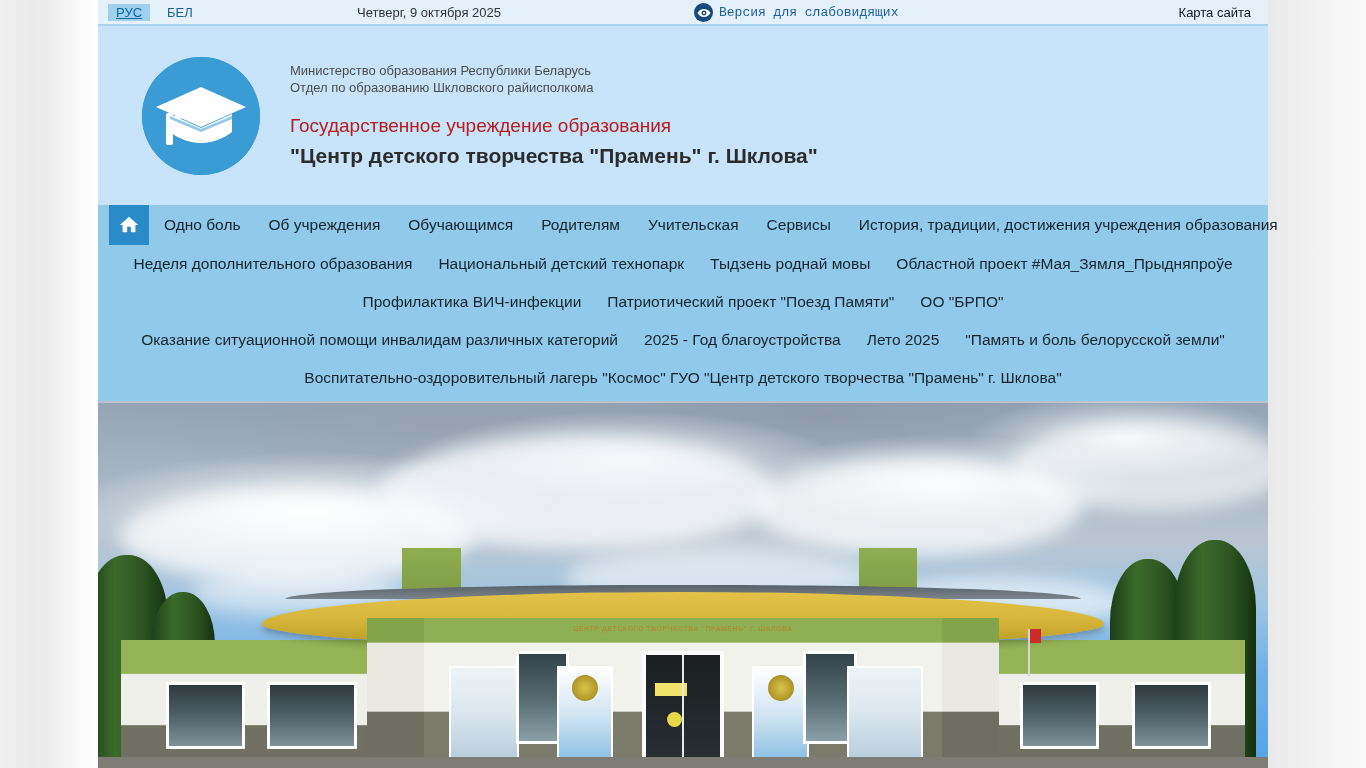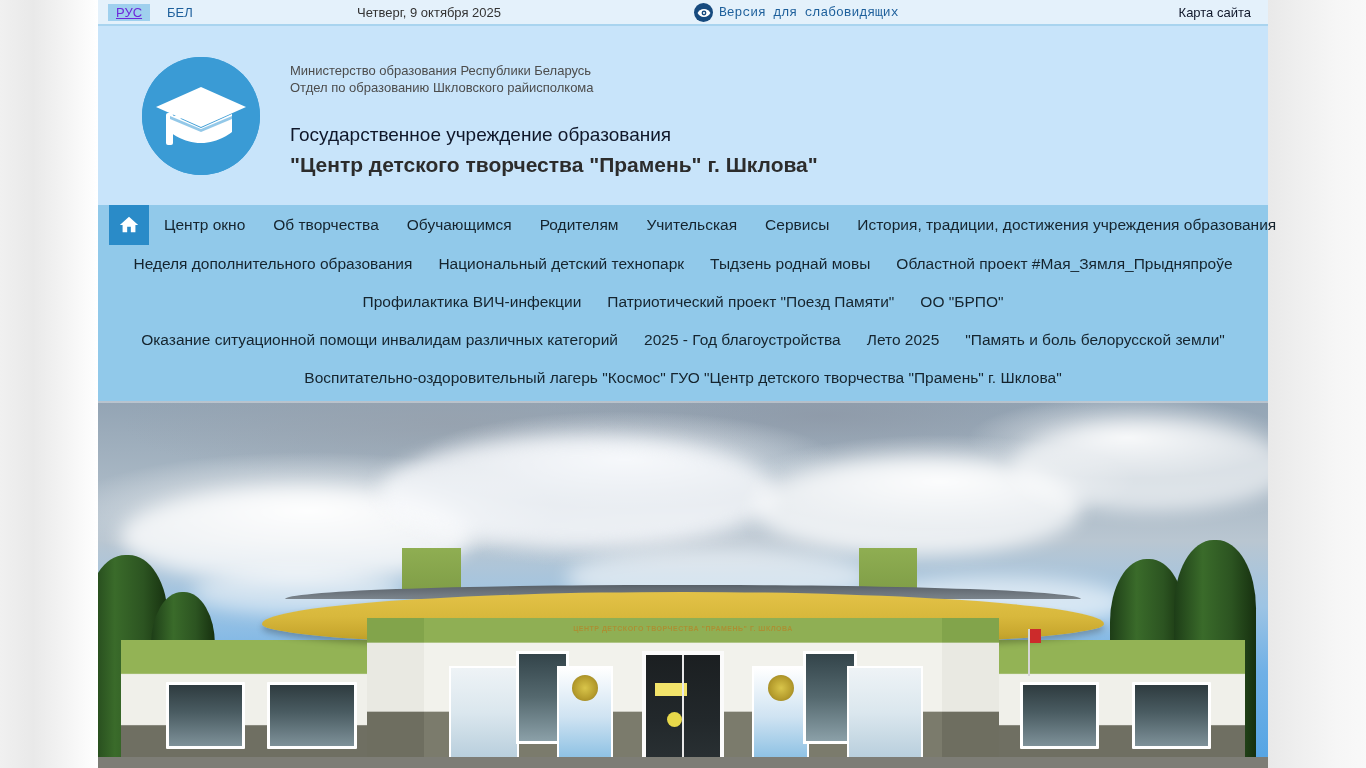--- a/index.html
+++ b/index.html
@@ -56,21 +56,21 @@
   }
   .lang-item {
     padding: 1px 8px;
     font-size: 13px;
     color: #1d5f9b;
     text-decoration: none;
     cursor: pointer;
   }
   .lang-item.active {
     background: #9fd0ee;
-    color: #6d28d9;
+    color: #0369a1;
     text-decoration: underline;
   }
   .topbar-date {
     position: absolute;
     left: 259px; top: 5px;
     font-size: 13px;
     color: #333333;
     white-space: nowrap;
     text-align: right;
   }
@@ -126,23 +126,23 @@
     top: 36px;
     width: 900px;
   }
   .min-line {
     font-size: 13px;
     color: #4c4c4c;
     line-height: 17px;
     white-space: nowrap;
   }
   .org-line {
-    margin-top: 26px;
+    margin-top: 17px;
     font-size: 19px;
-    color: #0f172a;
+    color: #b91c1c;
     line-height: 25px;
     white-space: nowrap;
   }
   .org-name {
     margin-top: 4px;
     font-size: 21px;
     font-weight: bold;
     color: #2c2c2c;
     line-height: 27px;
     white-space: nowrap;
@@ -474,22 +474,22 @@
     </div>
 
     <nav class="nav">
 
       <div class="nav-row first">
         <a class="home-btn" href="#">
           <svg width="22" height="22" viewBox="0 0 24 24" aria-hidden="true">
             <path d="M12 3 L22 12 h-3 v8 h-5 v-6 h-4 v6 H5 v-8 H2 Z" fill="#ffffff"></path>
           </svg>
         </a>
-        <a class="nav-link" href="#">Центр окно</a>
-        <a class="nav-link" href="#">Об творчества</a>
+        <a class="nav-link" href="#">Одно боль</a>
+        <a class="nav-link" href="#">Об учреждения</a>
         <a class="nav-link" href="#">Обучающимся</a>
         <a class="nav-link" href="#">Родителям</a>
         <a class="nav-link" href="#">Учительская</a>
         <a class="nav-link" href="#">Сервисы</a>
         <a class="nav-link" href="#">История, традиции, достижения учреждения образования</a>
       </div>
 
       <div class="nav-row">
         <a class="nav-link" href="#">Неделя дополнительного образования</a>
         <a class="nav-link" href="#">Национальный детский технопарк</a>

